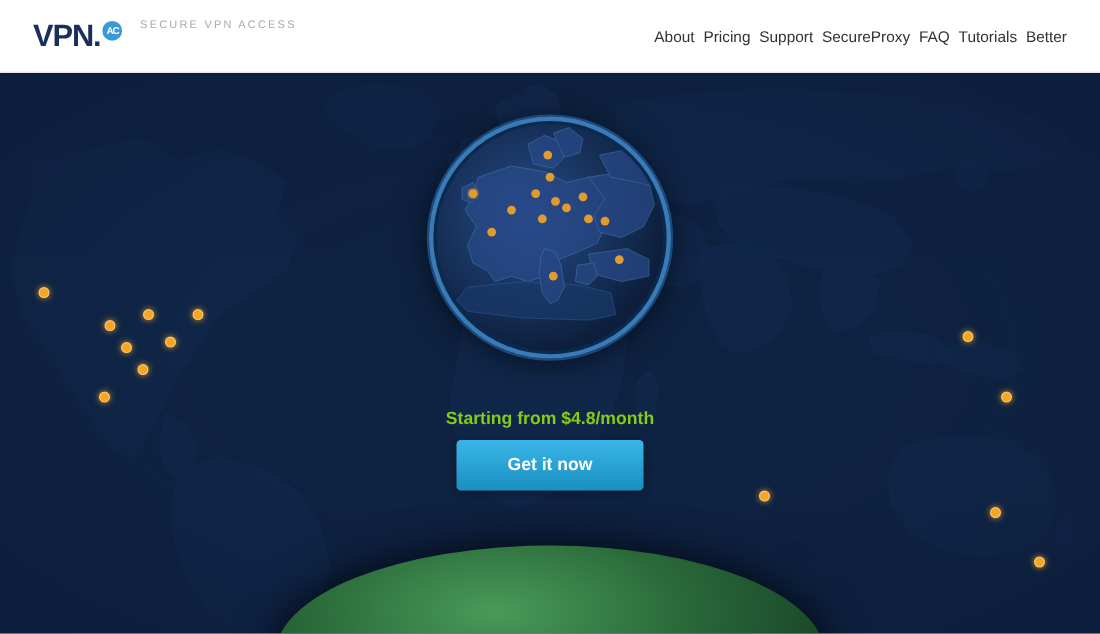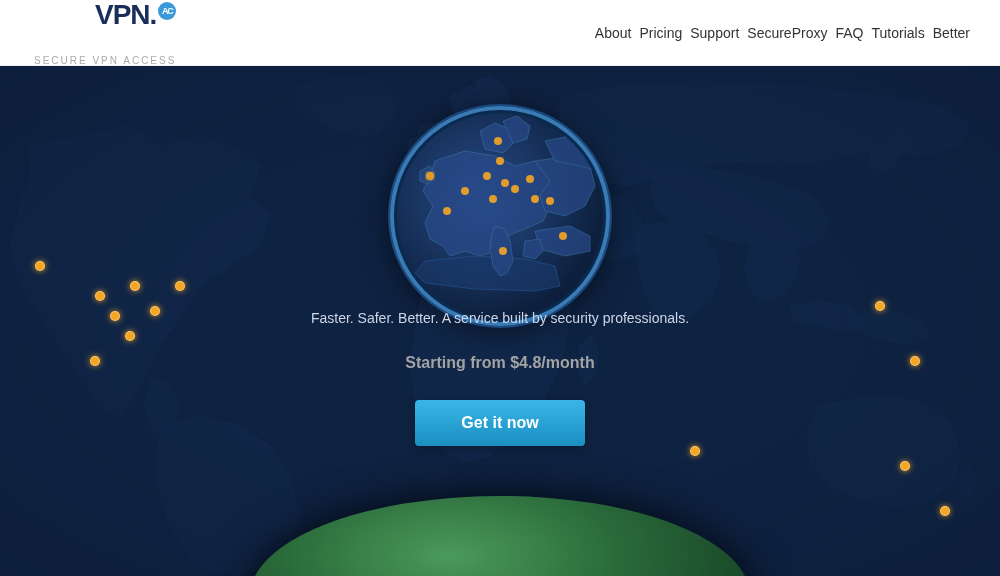--- a/index.html
+++ b/index.html
@@ -12,23 +12,22 @@
       background: #fff;
       height: 66px;
       display: flex;
       align-items: center;
       justify-content: space-between;
       padding: 0 30px;
       border-bottom: 1px solid #eee;
     }
     #logo-area {
       display: flex;
-      align-items: flex-end;
-      gap: 24px;
-      flex-direction: column;
+      align-items: flex-start;
+      gap: 12px;
     }
     #logo-text {
       font-size: 28px;
       font-weight: 900;
       color: #1a2e5a;
       letter-spacing: -1px;
     }
     #logo-badge {
       background: #3a9ad9;
       color: #fff;
@@ -133,27 +132,27 @@
       color: #f5a623;
       font-style: italic;
     }
     #hero-subtitle {
       font-size: 14px;
       color: #ccd6e8;
       margin-top: 10px;
     }
     #hero-price {
       font-size: 16px;
-      color: #a3a3a3;
+      color: #84cc16;
       font-weight: bold;
       margin-top: 28px;
     }
     #cta-btn {
       display: inline-block;
-      margin-top: 28px;
+      margin-top: 10px;
       background: linear-gradient(to bottom, #3ab5e8, #1a8fc0);
       color: #fff;
       font-size: 16px;
       font-weight: bold;
       padding: 14px 46px;
       border-radius: 4px;
       cursor: pointer;
       border: none;
       box-shadow: 0 2px 8px rgba(0,0,0,0.3);
     }
@@ -338,20 +337,19 @@
   <div class="map-dot" style="top:215px; left:175px;"></div>
 
   <div class="map-dot" style="top:235px; left:875px;"></div>
   <div class="map-dot" style="top:290px; left:910px;"></div>
   <div class="map-dot" style="top:395px; left:900px;"></div>
   <div class="map-dot" style="top:440px; left:940px;"></div>
 
   <div class="map-dot" style="top:380px; left:690px;"></div>
 
   <div id="hero-content">
-    <div id="hero-subtitle">Faster. Safer. Better. A service built by security professionals.</div>
     <div id="hero-price">Starting from $4.8/month</div>
     <button id="cta-btn">Get it now</button>
   </div>
 
   <div id="earth"></div>
 
 </div>
 
 </body></html>

